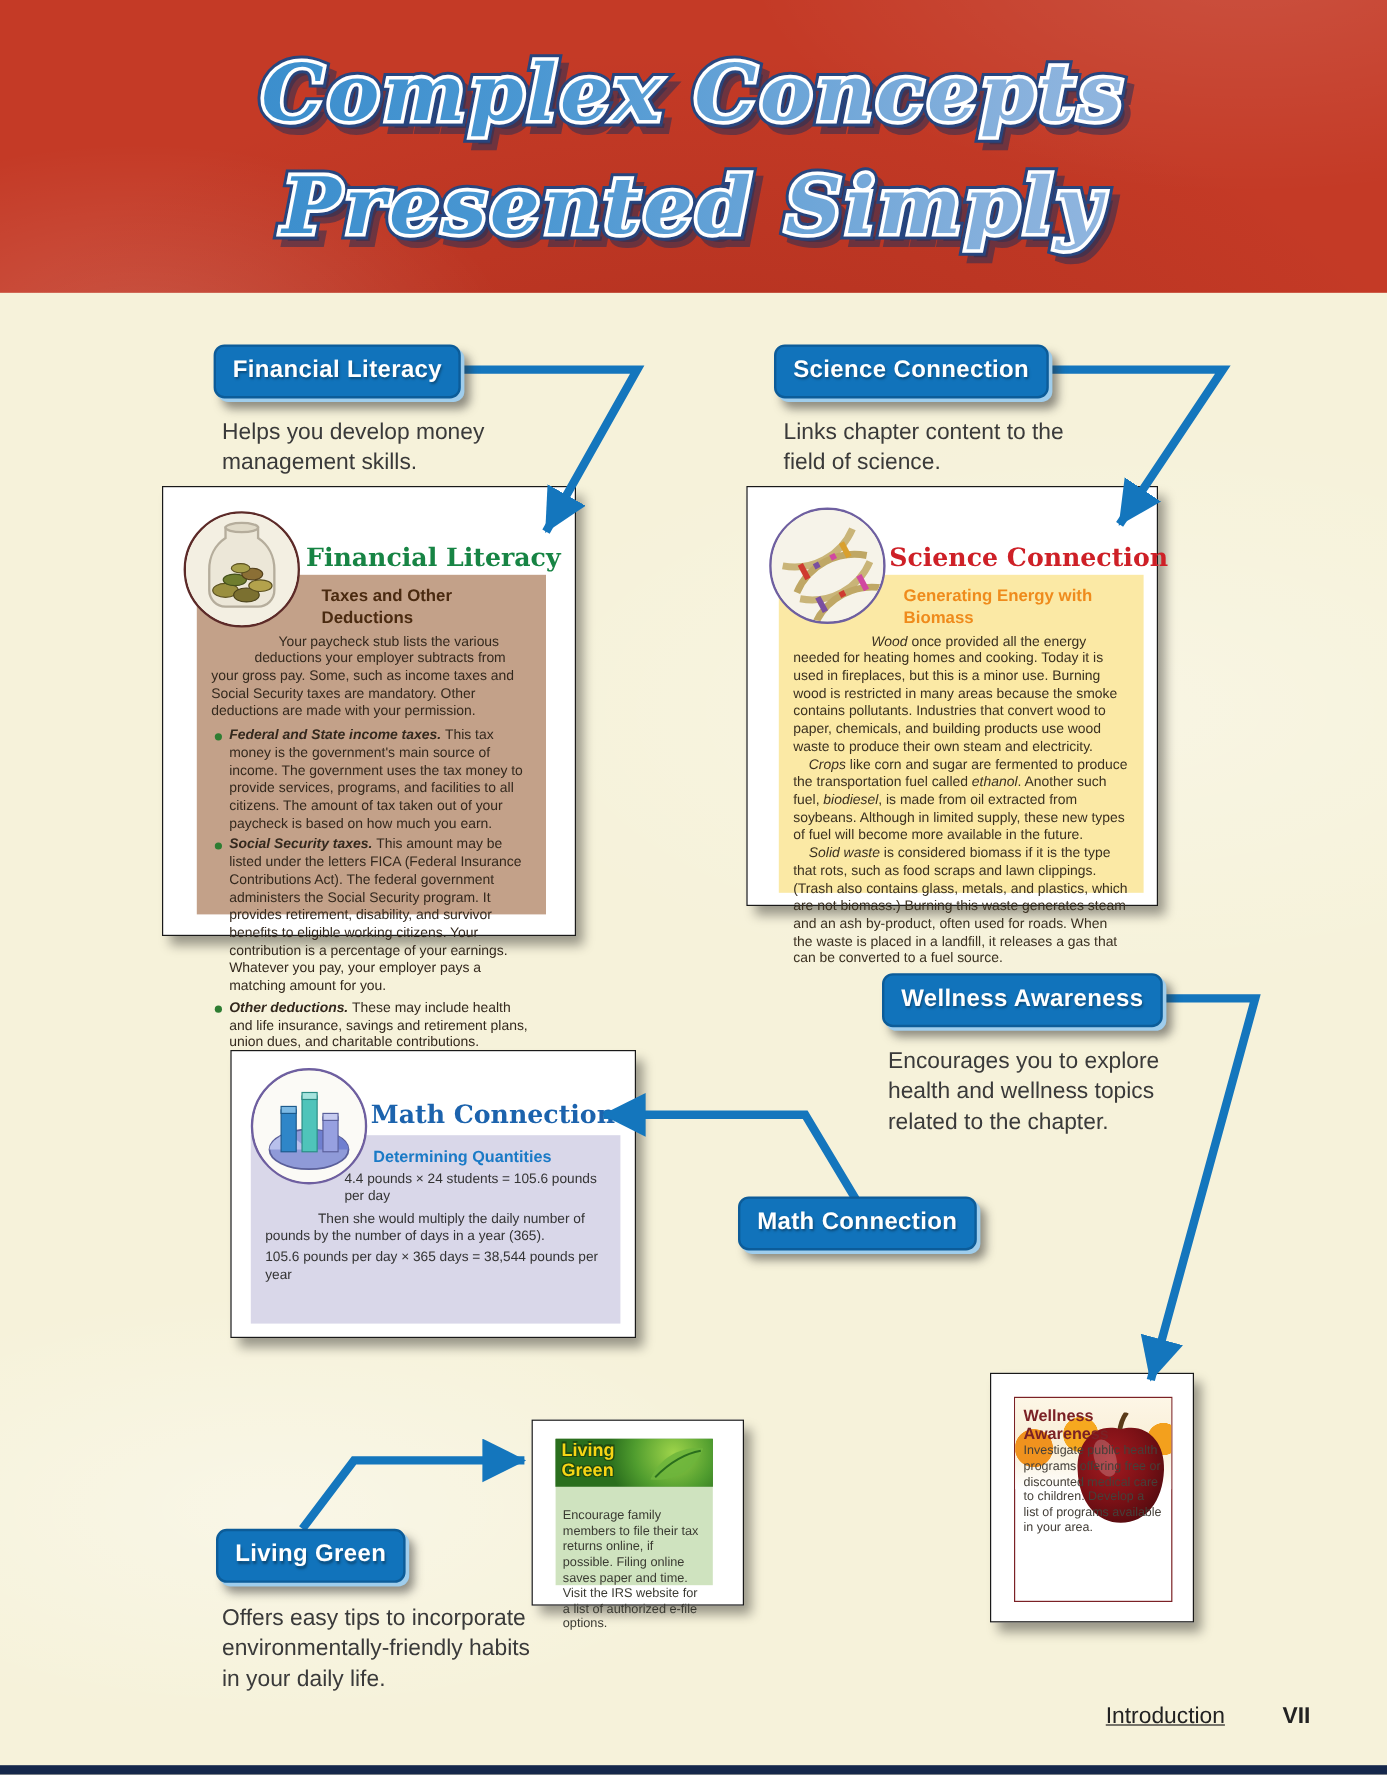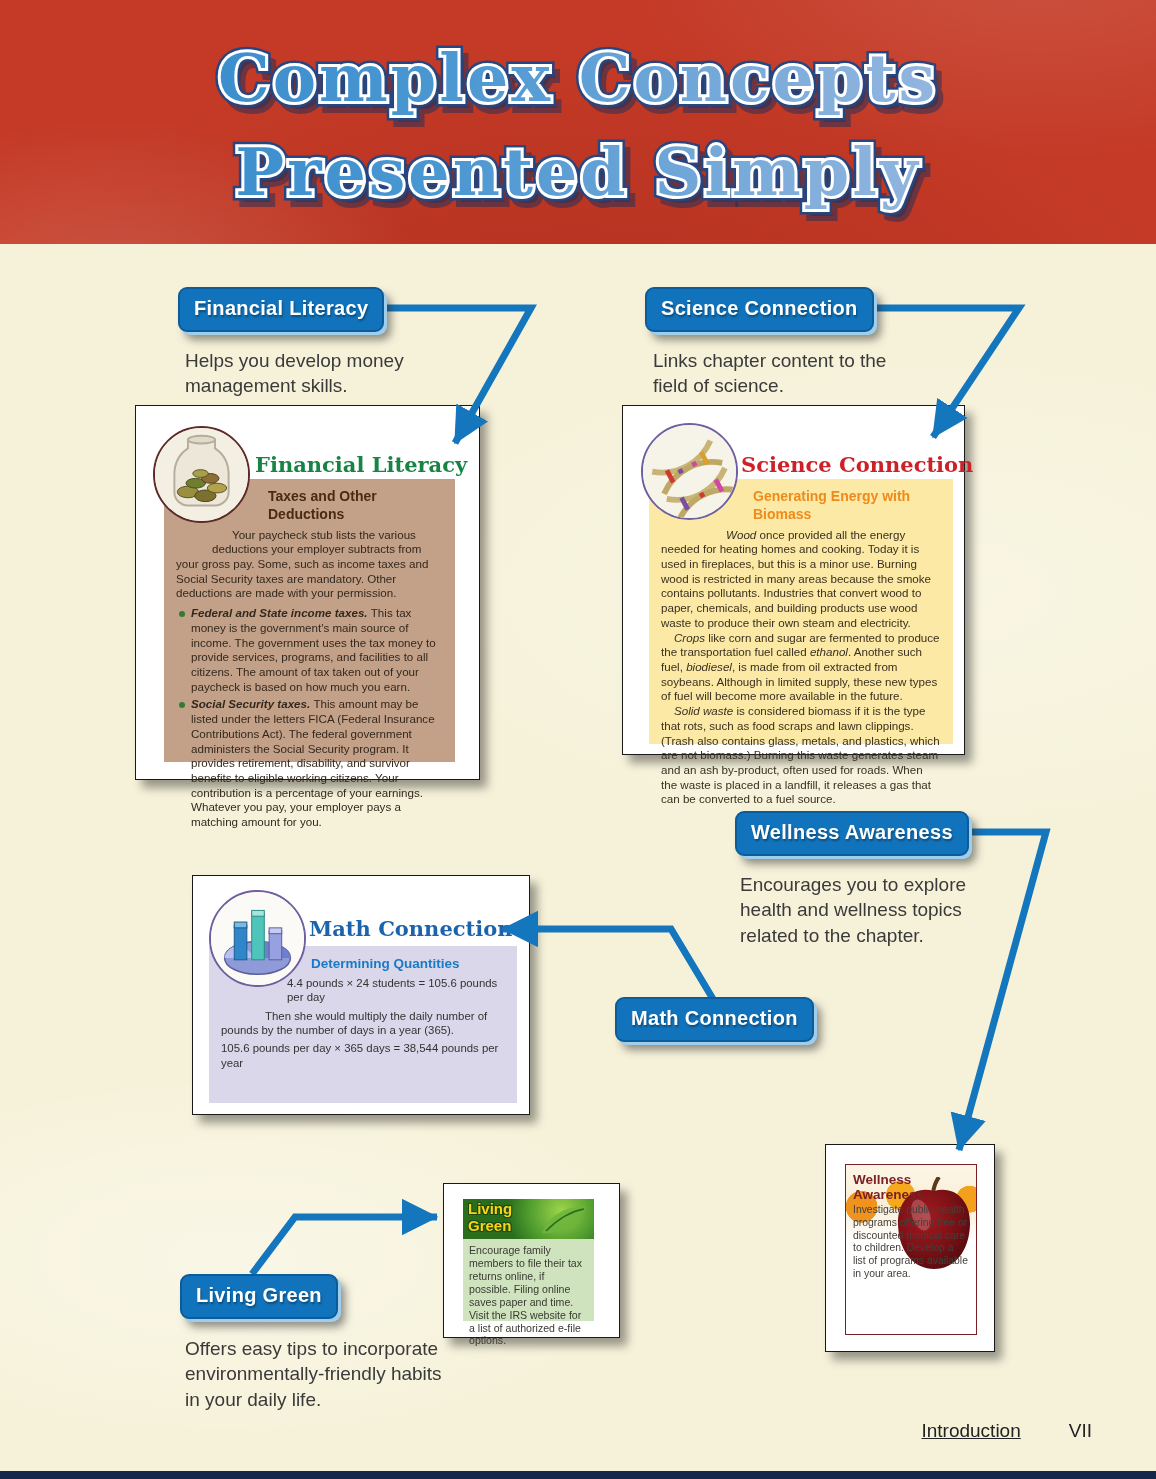--- a/index.html
+++ b/index.html
@@ -12,21 +12,21 @@
 
   
   .banner{position:absolute;left:0;top:0;width:1156px;height:244px;
     background:
       radial-gradient(ellipse 500px 260px at 10% 115%, rgba(255,255,255,.14), transparent 62%),
       radial-gradient(ellipse 700px 330px at 90% -15%, rgba(255,255,255,.12), transparent 60%),
       radial-gradient(ellipse 900px 500px at 50% 160%, rgba(120,20,10,.25), transparent 70%),
       #c43a26;}
   .title-line{position:absolute;left:0;width:100%;height:90px;text-align:center;
     font-family:"DejaVu Serif","Liberation Serif",serif;font-weight:bold;font-size:65px;letter-spacing:3px;}
-  .title-line .layer{position:absolute;left:0;top:0;width:100%;white-space:nowrap;}
+  .title-line .layer{position:absolute;left:0;top:0;width:100%;white-space:nowrap;font-style:italic;}
   .t-shadow{color:rgba(42,48,84,.55);-webkit-text-stroke:10px rgba(42,48,84,.55);transform:translate(6px,7px);}
   .t-navy{color:#27457e;-webkit-text-stroke:11px #27457e;}
   .t-white{color:#fff;-webkit-text-stroke:6px #fff;}
   .t-fill{background:linear-gradient(90deg,#2e86c8 0%,#4a97d2 38%,#86b0dc 72%,#a9c3e6 100%);
     -webkit-background-clip:text;background-clip:text;color:transparent;}
   #title1{top:40px;} #title2{top:134px;}
 
   
   .badge{position:absolute;z-index:6;background:#1173bb;color:#fff;font-weight:bold;font-size:20px;
     padding:8px 14px 10px;border-radius:9px;border:2px solid #0c5c99;
@@ -72,21 +72,21 @@
   #math-box p{margin:0;}
 
   
   #card-living{left:443px;top:1183px;width:177px;height:155px;}
   #living-photo{position:absolute;left:19px;top:15px;width:131px;height:40px;overflow:hidden;
     background:radial-gradient(circle 60px at 75% 30%, #9ed44a, #4f9c2e 55%, #2a6e1d 90%),#2a6e1d;}
   #living-title{position:absolute;left:5px;top:2px;color:#f7d515;font-weight:bold;font-size:15px;line-height:1.1;width:60px;
     text-shadow:1px 1px 0 #1f4a10,-1px 1px 0 #1f4a10,1px -1px 0 #1f4a10,-1px -1px 0 #1f4a10;}
   #living-leaf{position:absolute;right:6px;top:4px;width:52px;height:34px;}
   #living-body{position:absolute;left:19px;top:55px;width:131px;height:82px;background:#cfe3bf;
-    padding:5px 6px;box-sizing:border-box;font-size:10.6px;line-height:1.22;color:#3a3a32;}
+    padding:18px 6px;box-sizing:border-box;font-size:10.6px;line-height:1.22;color:#3a3a32;}
 
   
   #card-wellness{left:825px;top:1144px;width:170px;height:208px;}
   #well-inner{position:absolute;left:19px;top:19px;width:132px;height:171px;border:1px solid #7b2125;box-sizing:border-box;background:#fff;}
   #well-photo{position:absolute;left:0;top:0;width:100%;height:76px;overflow:hidden;
     background:
       radial-gradient(circle 26px at 12% 55%, #f0921e 60%, rgba(240,146,30,0) 62%),
       radial-gradient(circle 24px at 42% 40%, #f6a81f 60%, rgba(246,168,31,0) 62%),
       radial-gradient(circle 26px at 70% 55%, #ef8d15 60%, rgba(239,141,21,0) 62%),
       radial-gradient(circle 22px at 95% 45%, #f3a01d 60%, rgba(243,160,29,0) 62%),
@@ -94,21 +94,21 @@
   #well-apple{position:absolute;right:1px;top:12px;width:82px;height:108px;z-index:1;}
   #well-title{position:relative;z-index:2;margin:8px 0 2px 7px;color:#7b2125;font-weight:bold;font-size:13.5px;line-height:1.08;width:78px;}
   #well-body{position:relative;z-index:2;margin:2px 7px 0;font-size:10.4px;line-height:1.22;color:#45403a;}
 
   
   #arrows{position:absolute;left:0;top:0;width:1156px;height:1479px;z-index:5;pointer-events:none;}
 
   
   .footer{position:absolute;top:1420px;right:64px;font-size:19px;color:#222;}
   .footer .sec{margin-right:48px;text-decoration:underline;}
-  .footer .pg{font-weight:normal;}
+  .footer .pg{font-weight:bold;}
 
   .bottom-bar{position:absolute;left:0;bottom:0;width:100%;height:8px;background:#15274b;}
 </style>
 </head>
 <body>
 
 <div class="page">
 
   <div class="banner">
     <div class="title-line" id="title1">
@@ -153,20 +153,21 @@
     <div class="card-title">Financial Literacy</div>
     <div class="cbox" id="fin-box">
       <div class="sp" style="width:92px;height:38px;"></div>
       <div class="sp" style="width:56px;height:15px;"></div>
       <div class="sp" style="width:36px;height:15px;"></div>
       <div class="box-head">Taxes and Other Deductions</div>
       <p class="bp">Your paycheck stub lists the various deductions your employer subtracts from your gross pay. Some, such as income taxes and Social Security taxes are mandatory. Other deductions are made with your permission.</p>
       <ul class="bullets">
         <li><span style="font-style: italic; font-weight: bold;">Federal and State income taxes. </span><span>This tax money is the government's main source of income. The government uses the tax money to provide services, programs, and facilities to all citizens. The amount of tax taken out of your paycheck is based on how much you earn.</span></li>
         <li><span style="font-style: italic; font-weight: bold;">Social Security taxes. </span><span>This amount may be listed under the letters FICA (Federal Insurance Contributions Act). The federal government administers the Social Security program. It provides retirement, disability, and survivor benefits to eligible working citizens. Your contribution is a percentage of your earnings. Whatever you pay, your employer pays a matching amount for you.</span></li>
+        <li><span style="font-style: italic; font-weight: bold;">Other deductions. </span><span>These may include health and life insurance, savings and retirement plans, union dues, and charitable contributions.</span></li>
       </ul>
     </div>
   </div>
 
   <div class="card" id="card-science">
     <div class="circle">
       <svg viewBox="0 0 96 96">
         <rect width="96" height="96" fill="#f6f3e9"></rect>
         <g transform="rotate(-28 48 48)">
           <path d="M14 30 C 34 46, 62 46, 82 30" fill="none" stroke="#c9b478" stroke-width="6"></path>

